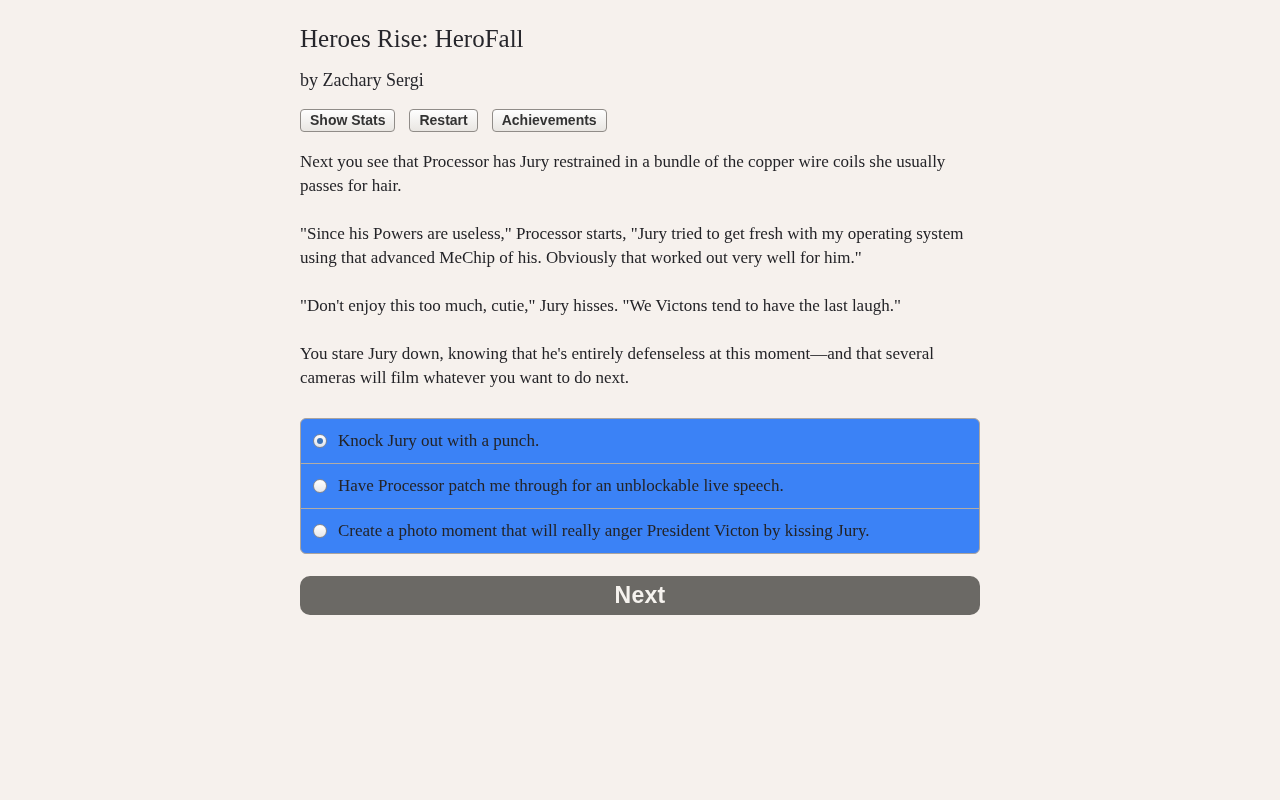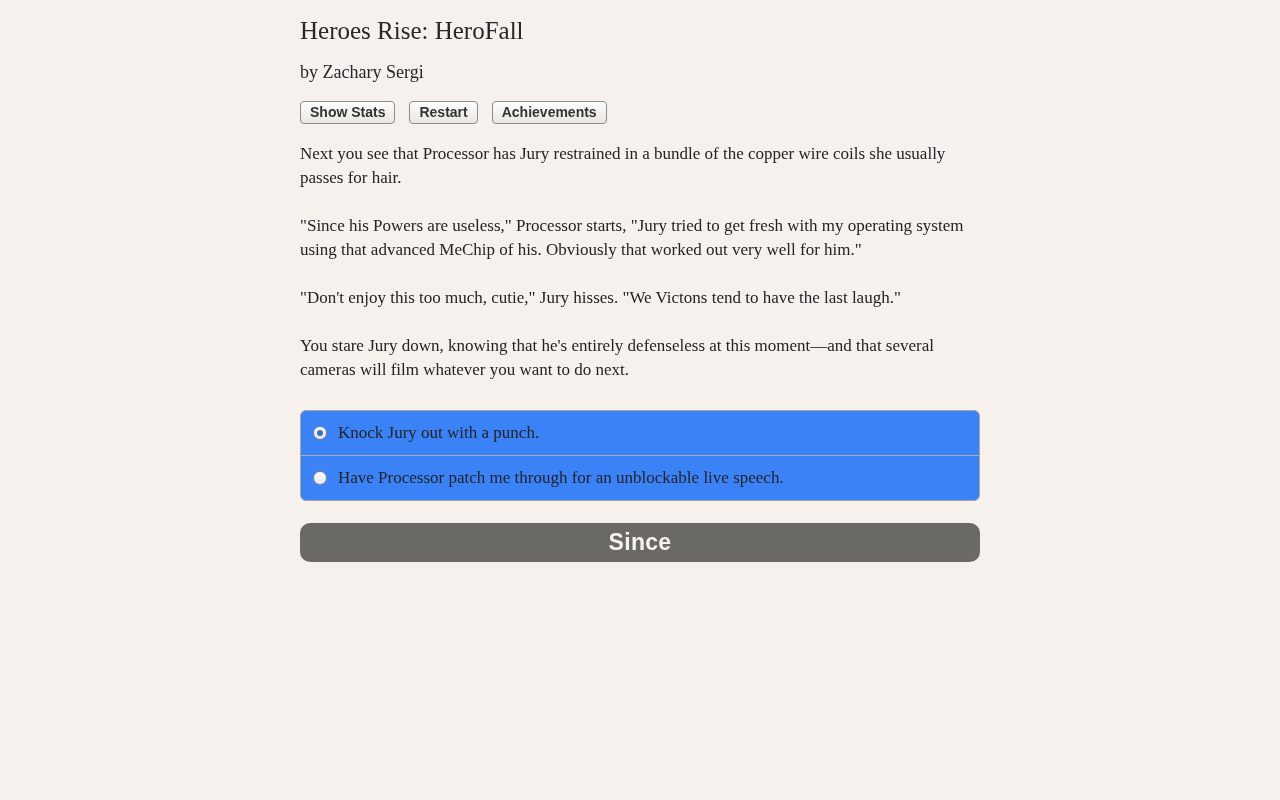--- a/index.html
+++ b/index.html
@@ -9,21 +9,21 @@
   body {
     width: 1280px;
     height: 800px;
     overflow: hidden;
     background: #f6f1ed;
     font-family: "Liberation Serif", "DejaVu Serif", serif;
     color: #232327;
   }
   .container {
     width: 680px;
-    margin: 4px auto;
+    margin: 12px auto;
     padding-top: 13px;
   }
   .game-title {
     font-size: 25px;
     font-weight: normal;
     line-height: 28px;
     margin: 0 0 16px 0;
     color: #26262b;
   }
   .byline {
@@ -139,17 +139,21 @@
 
   <div class="choices">
     <div class="choice-row">
       <span class="radio checked"></span>
       <span>Knock Jury out with a punch.</span>
     </div>
     <div class="choice-row">
       <span class="radio"></span>
       <span>Have Processor patch me through for an unblockable live speech.</span>
     </div>
+    <div class="choice-row">
+      <span class="radio"></span>
+      <span>Create a photo moment that will really anger President Victon by kissing Jury.</span>
+    </div>
   </div>
 
-  <button class="next-btn">Since</button>
+  <button class="next-btn">Next</button>
 
 </div>
 
 </body></html>

